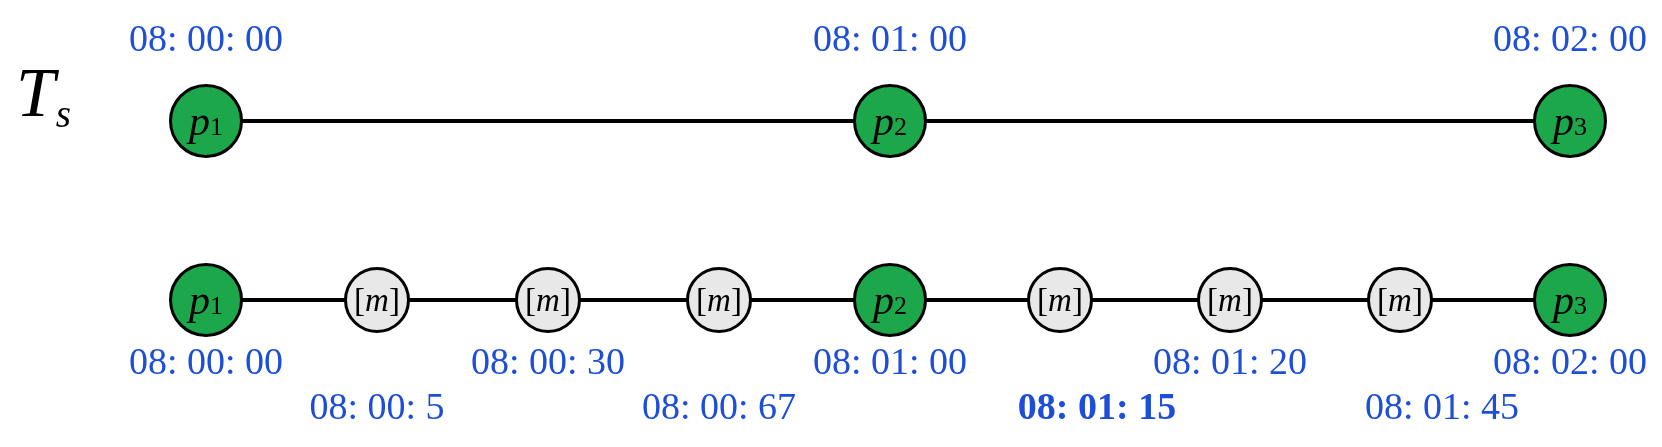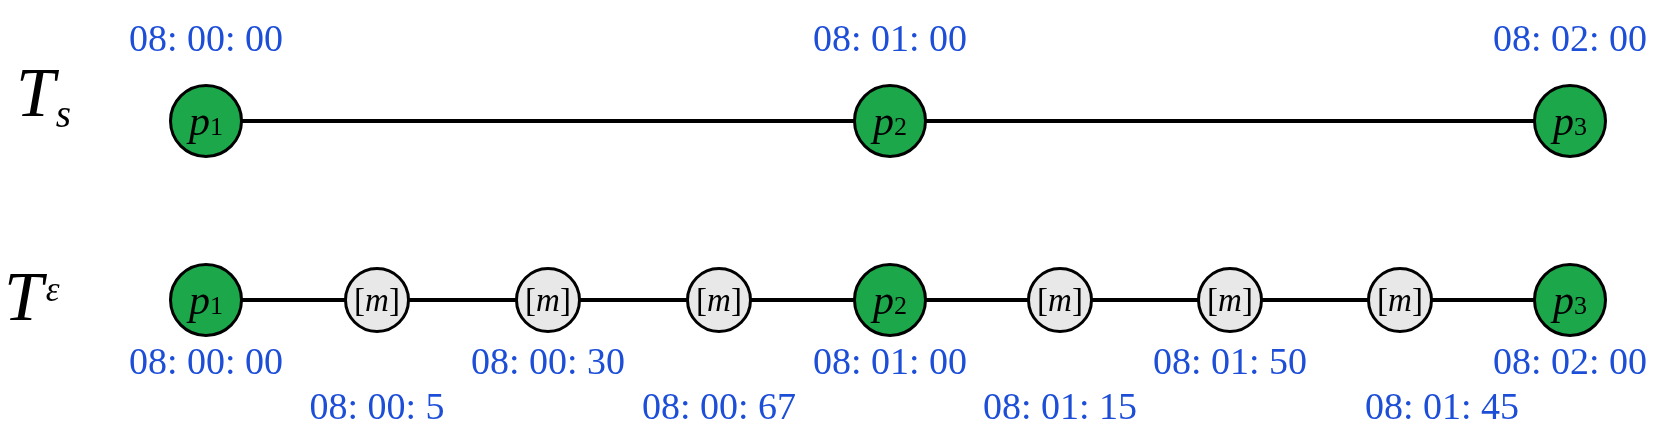--- a/index.html
+++ b/index.html
@@ -103,23 +103,20 @@
   </div>
   <div class="node event" style="left:853px; top:84px;">
     <span class="nm">p</span>
       <span class="nsub">2</span>
   </div>
   <div class="node event" style="left:1533px; top:84px;">
     <span class="nm">p</span>
       <span class="nsub">3</span>
   </div>
 
-  <div class="tau" style="left:4px; top:262px;">
-    <span>T</span><span class="tau-sup">ε</span>
-  </div>
 
   <div class="edge" style="left:206px; top:298px; width:1364px;"></div>
 
   <div class="node event" style="left:169px; top:263px;">
     <span class="nm">p</span>
       <span class="nsub">1</span>
   </div>
   <div class="node merge" style="left:344px; top:267px;">
     <span class="brk">[</span>
       <span class="nm">m</span>
@@ -155,21 +152,21 @@
       <span class="brk">]</span>
   </div>
   <div class="node event" style="left:1533px; top:263px;">
     <span class="nm">p</span>
       <span class="nsub">3</span>
   </div>
 
   <div class="tlabel" style="left:86px;  top:341px;">08: 00: 00</div>
   <div class="tlabel" style="left:428px; top:341px;">08: 00: 30</div>
   <div class="tlabel" style="left:770px; top:341px;">08: 01: 00</div>
-  <div class="tlabel" style="left:1110px;top:341px;">08: 01: 50</div>
+  <div class="tlabel" style="left:1110px;top:341px;">08: 01: 20</div>
   <div class="tlabel" style="left:1450px;top:341px;">08: 02: 00</div>
 
   <div class="tlabel" style="left:257px; top:386px;">08: 00: 5</div>
   <div class="tlabel" style="left:599px; top:386px;">08: 00: 67</div>
-  <div class="tlabel" style="left:940px; top:386px;">08: 01: 15</div>
+  <div class="tlabel" style="left:977px; top:386px;font-weight:bold;">08: 01: 15</div>
   <div class="tlabel" style="left:1322px;top:386px;">08: 01: 45</div>
 
 </div>
 
 </body></html>

